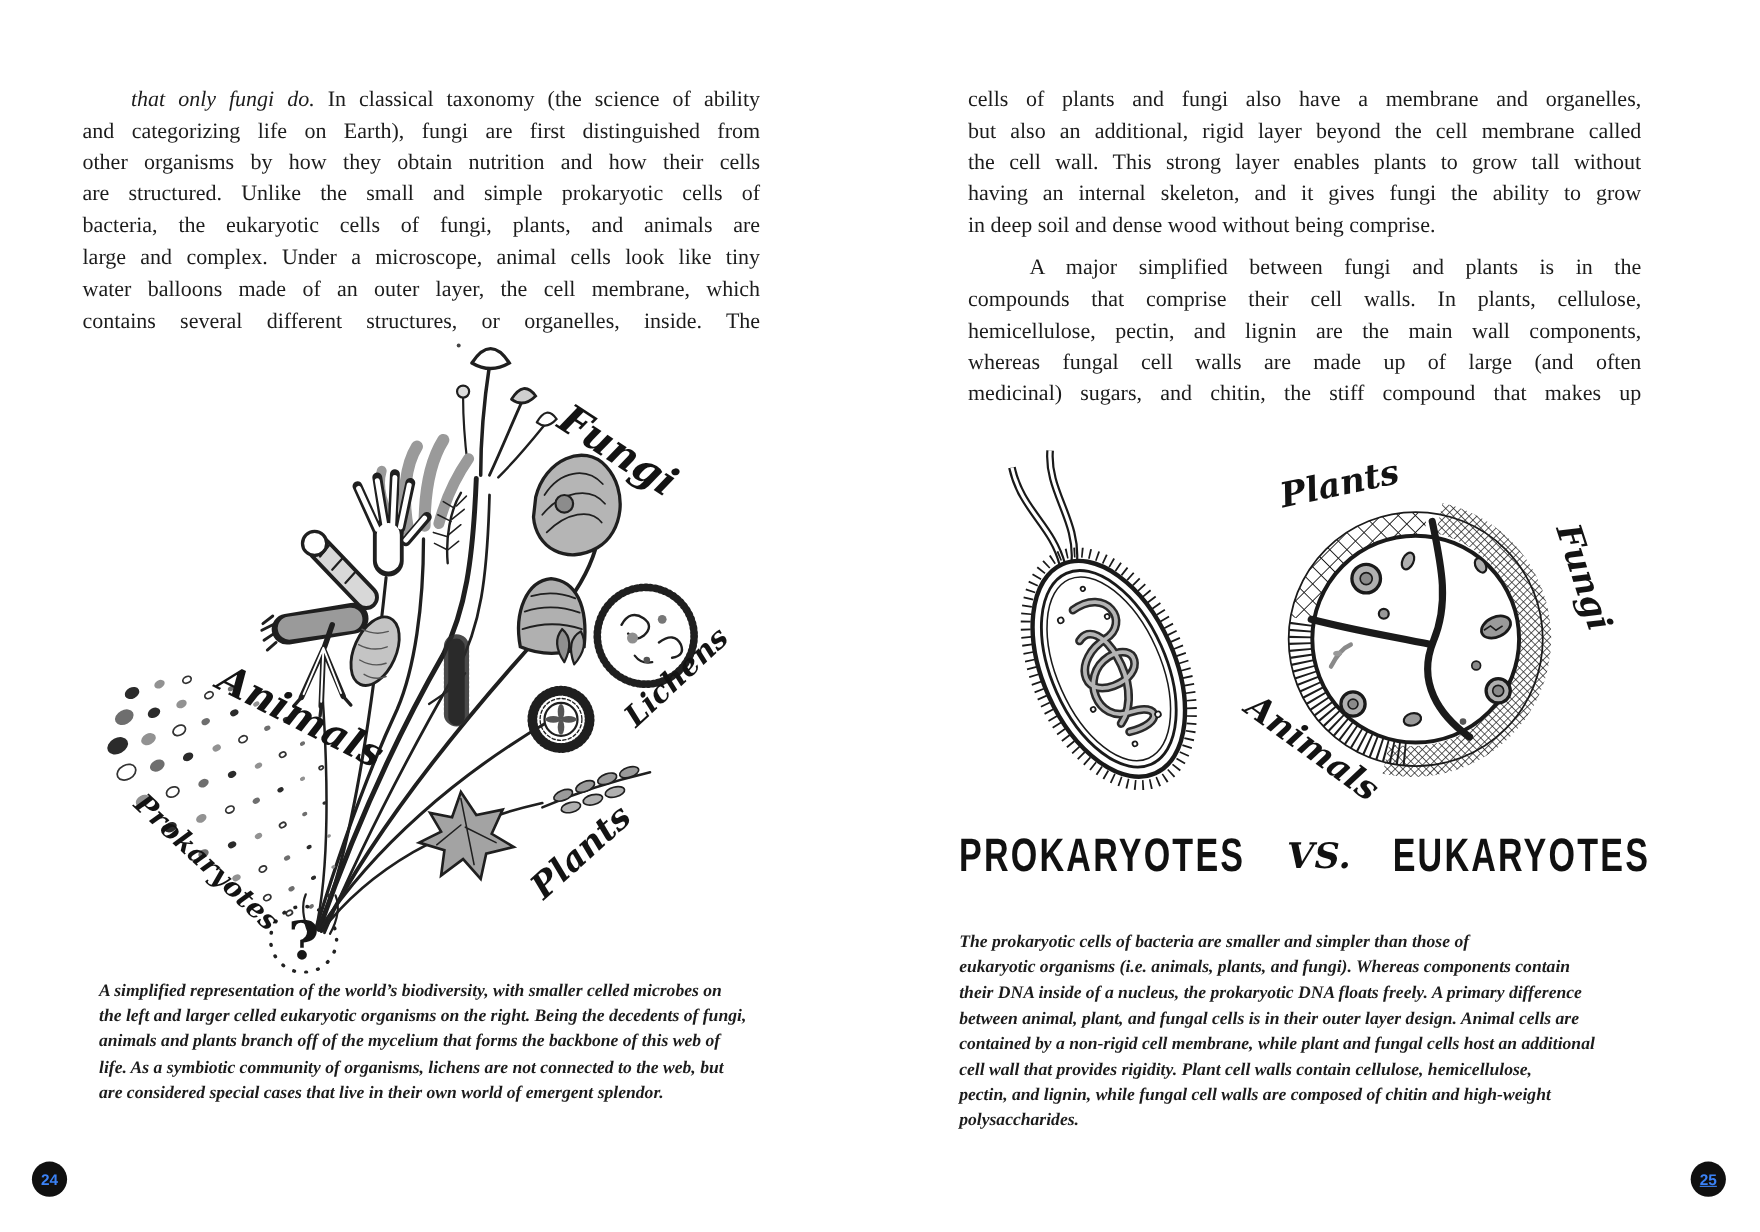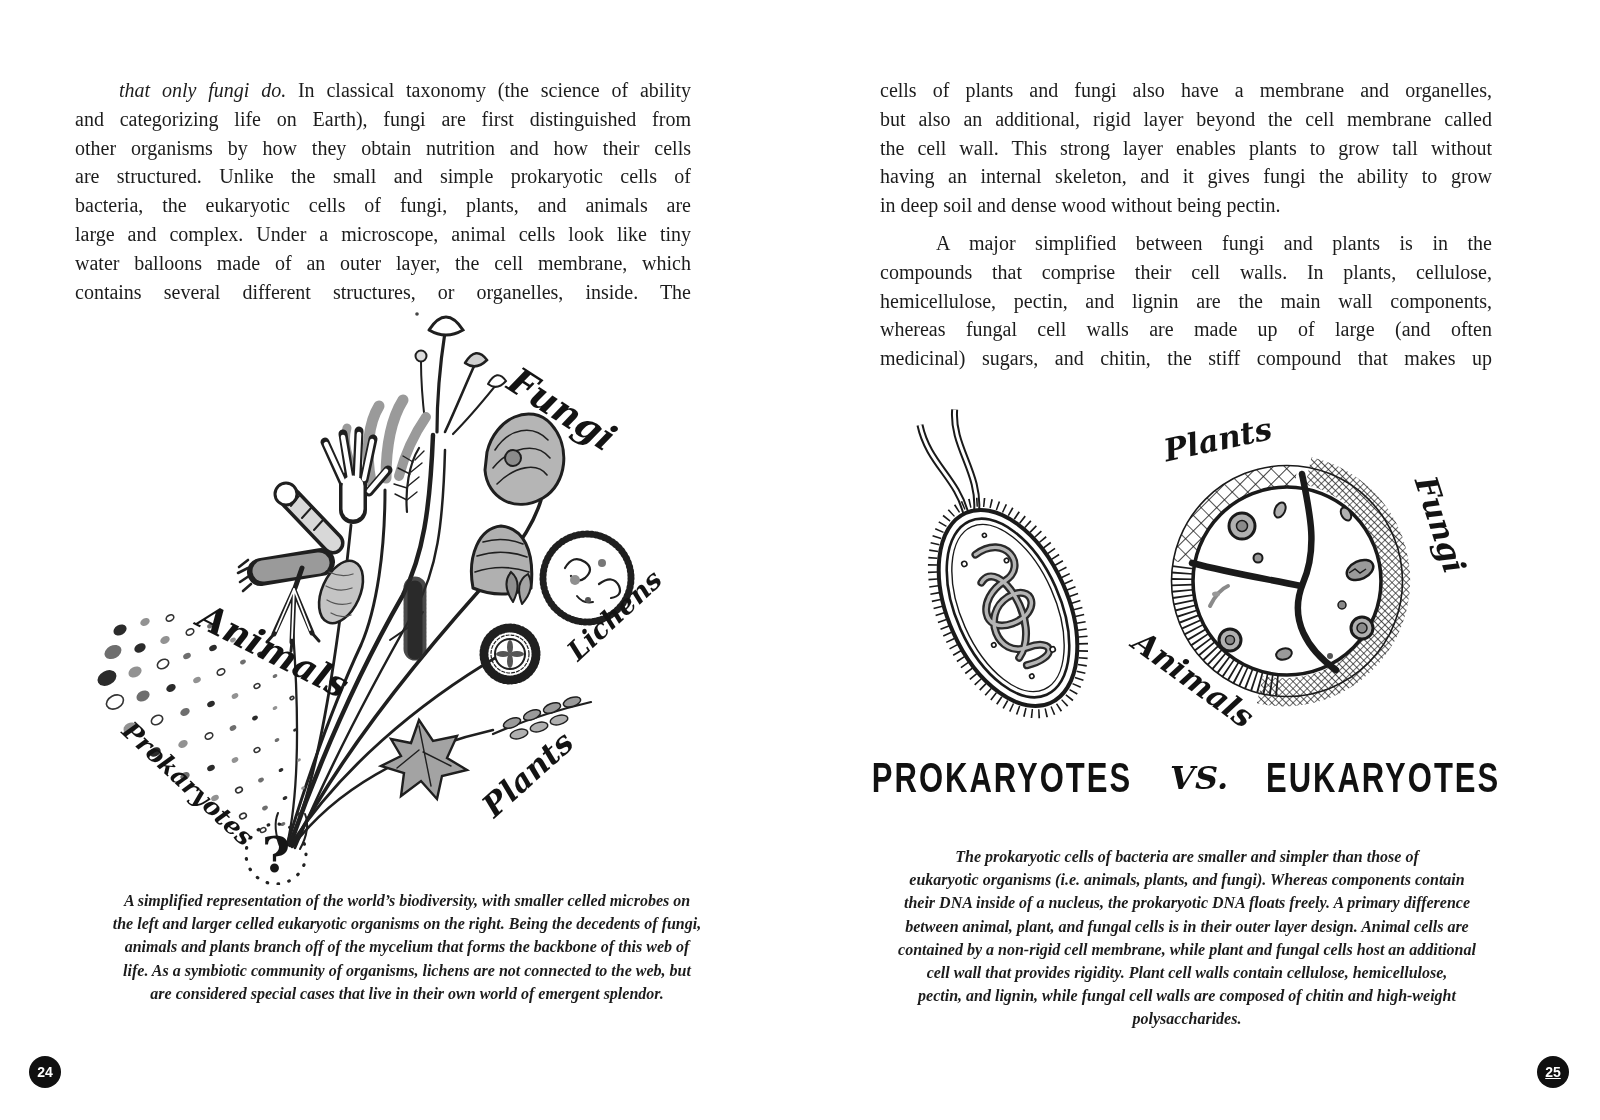--- a/index.html
+++ b/index.html
@@ -9,27 +9,27 @@
   .body-left{left:75px;top:76px;width:616px;}
   .body-right{left:880px;top:76px;width:612px;}
   .bline{text-align:justify;text-align-last:justify;white-space:nowrap;}
   .bline .ital{font-style:italic;margin-left:44px;}
   .para2 .indent{padding-left:56px;}
   [data-name="right-para1-lines"] div:last-child{text-align-last:left;}
   .para2{margin-top:9px;}
   .caption{position:absolute;font-style:italic;font-weight:600;font-size:16px;line-height:23.2px;}
   .caption-left{left:90px;top:889px;width:634px;}
   .caption-right{left:872px;top:845px;width:630px;}
-  .cline{text-align:center;white-space:nowrap;}
+  .cline{text-align:left;white-space:nowrap;}
   .vs-title{position:absolute;left:880px;top:750px;width:612px;height:56px;
             display:flex;justify-content:center;align-items:center;gap:38px;color:#111;}
   .vs-main{font-family:"Liberation Sans",sans-serif;font-weight:700;font-size:31px;
            letter-spacing:2px;display:inline-block;transform:scaleY(1.38);}
   .vs-mid{font-family:"DejaVu Serif",serif;font-style:italic;font-weight:700;font-size:32px;}
-  .pagenum{position:absolute;width:32px;height:32px;border-radius:50%;background:#101010;color:#ffffff;
+  .pagenum{position:absolute;width:32px;height:32px;border-radius:50%;background:#101010;color:#3b82f6;
            display:flex;align-items:center;justify-content:center;
            font-family:"Liberation Sans",sans-serif;font-weight:700;font-size:14px;}
   .pn-left{left:29px;top:1056px;}
   .pn-right{left:1537px;top:1056px;text-decoration:underline;}
   svg{position:absolute;}
   .script{font-family:"DejaVu Serif",serif;font-style:italic;font-weight:bold;fill:#131313;}
 </style>
 </head>
 <body>
 
@@ -260,21 +260,21 @@
     <div class="pagenum pn-left" data-name="page-number-24">24</div>
   </section>
 
   <section data-name="right-page">
     <div class="body-text body-right" data-name="right-body-text">
       <div data-name="right-para1-lines">
           <div class="bline" data-name="text-line">cells of plants and fungi also have a membrane and organelles,</div>
           <div class="bline" data-name="text-line">but also an additional, rigid layer beyond the cell membrane called</div>
           <div class="bline" data-name="text-line">the cell wall. This strong layer enables plants to grow tall without</div>
           <div class="bline" data-name="text-line">having an internal skeleton, and it gives fungi the ability to grow</div>
-          <div class="bline" data-name="text-line">in deep soil and dense wood without being pectin.</div>
+          <div class="bline" data-name="text-line">in deep soil and dense wood without being comprise.</div>
         </div>
       <div class="para2" data-name="right-para2">
         <div class="bline indent" data-name="para2-first-line">A major simplified between fungi and plants is in the</div>
         <div data-name="right-para2-lines">
             <div class="bline" data-name="text-line">compounds that comprise their cell walls. In plants, cellulose,</div>
             <div class="bline" data-name="text-line">hemicellulose, pectin, and lignin are the main wall components,</div>
             <div class="bline" data-name="text-line">whereas fungal cell walls are made up of large (and often</div>
             <div class="bline" data-name="text-line">medicinal) sugars, and chitin, the stiff compound that makes up</div>
           </div>
       </div>

